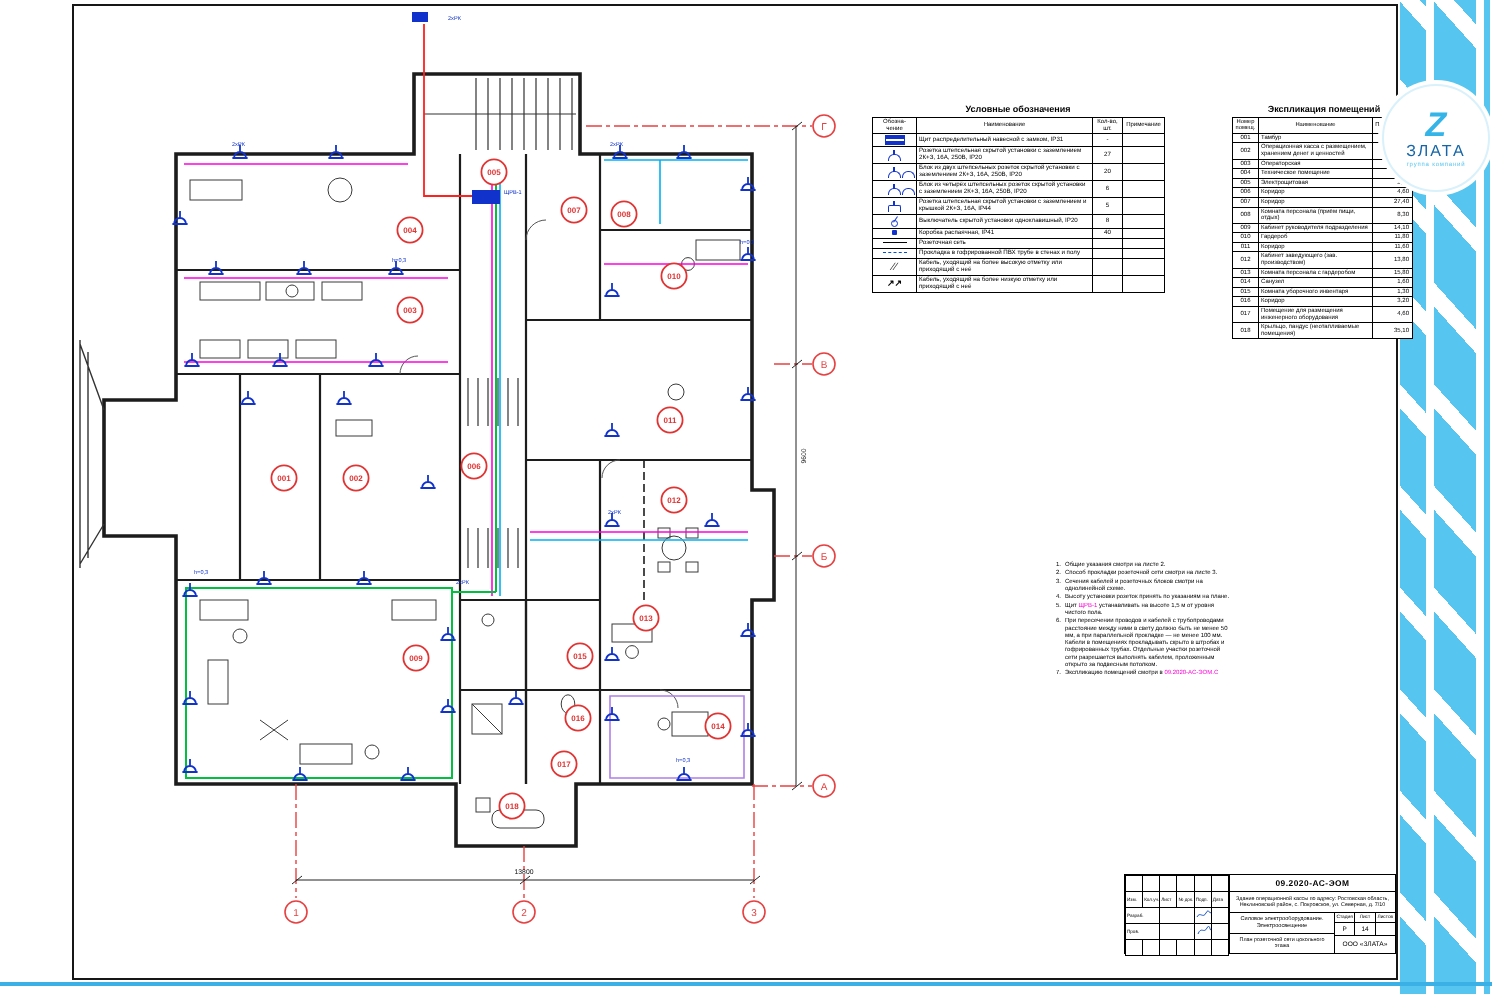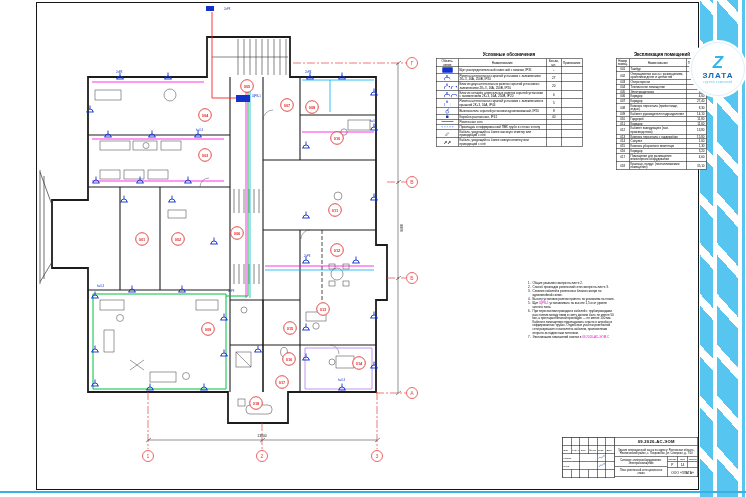--- a/index.html
+++ b/index.html
@@ -15,21 +15,21 @@
             background:repeating-linear-gradient(48deg,#56c5ef 0 26px,#ffffff 26px 34px);}
   .band .s2{position:absolute;left:17px;top:0;width:21px;height:100%;
             background:repeating-linear-gradient(48deg,#56c5ef 0 26px,#ffffff 26px 34px);}
   .band .s3{position:absolute;left:42px;top:0;width:3px;height:100%;background:#56c5ef;}
 
   
   .logo{position:absolute;left:691px;top:42px;width:52px;height:52px;border-radius:50%;
         background:#fff;border:1px solid #d9f1fb;box-shadow:0 0 0 2px #ffffff;z-index:5;
         display:flex;flex-direction:column;align-items:center;justify-content:center;line-height:1;}
   .logo .z{font-size:17px;font-weight:bold;font-style:italic;color:#35b4e8;}
-  .logo .nm{font-size:8px;font-weight:bold;color:#1565a8;letter-spacing:1px;margin-top:1px;}
+  .logo .nm{font-size:8px;font-weight:normal;color:#1565a8;letter-spacing:1px;margin-top:1px;}
   .logo .tg{font-size:3px;color:#56c5ef;margin-top:1px;letter-spacing:.4px;}
 
   
   .half{transform:scale(.5);transform-origin:0 0;position:absolute;z-index:3;}
   table{border-collapse:collapse;background:#fff;}
   td,th{border:1px solid #000;padding:1px 2px;vertical-align:middle;font-weight:normal;}
 
   
   .legend{left:436px;top:52px;width:292px;}
   .legend .ttl{font-size:9px;font-weight:bold;text-align:center;margin-bottom:3px;}

